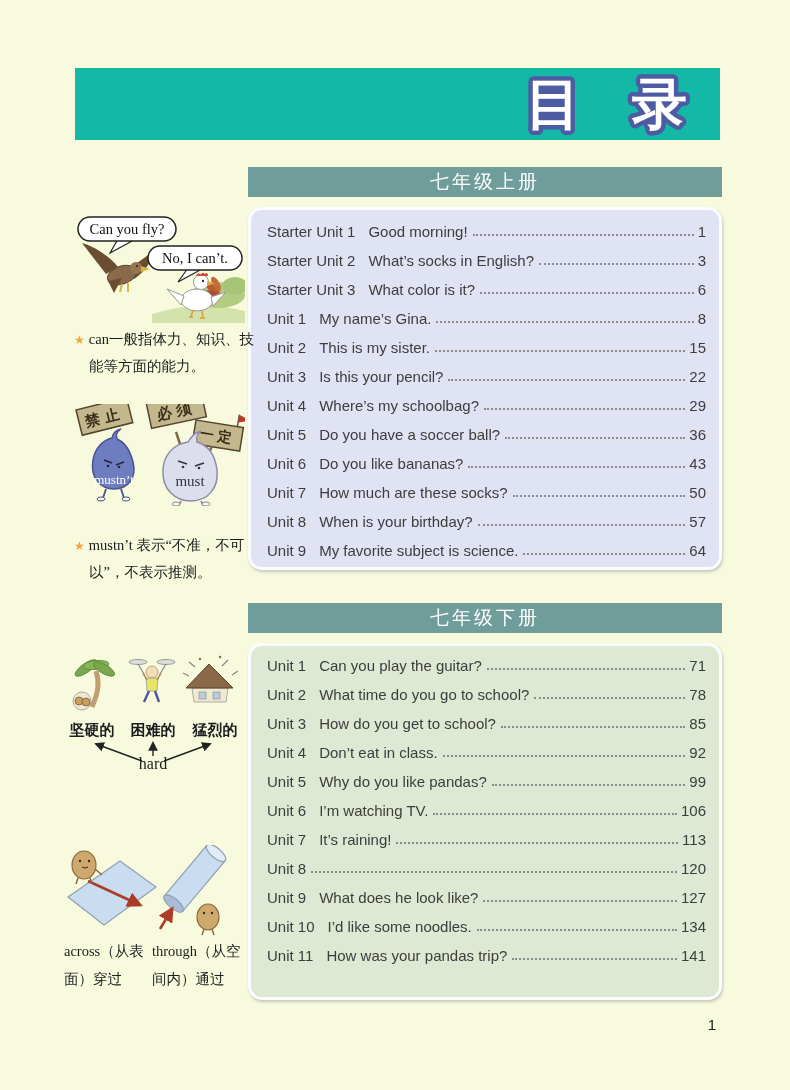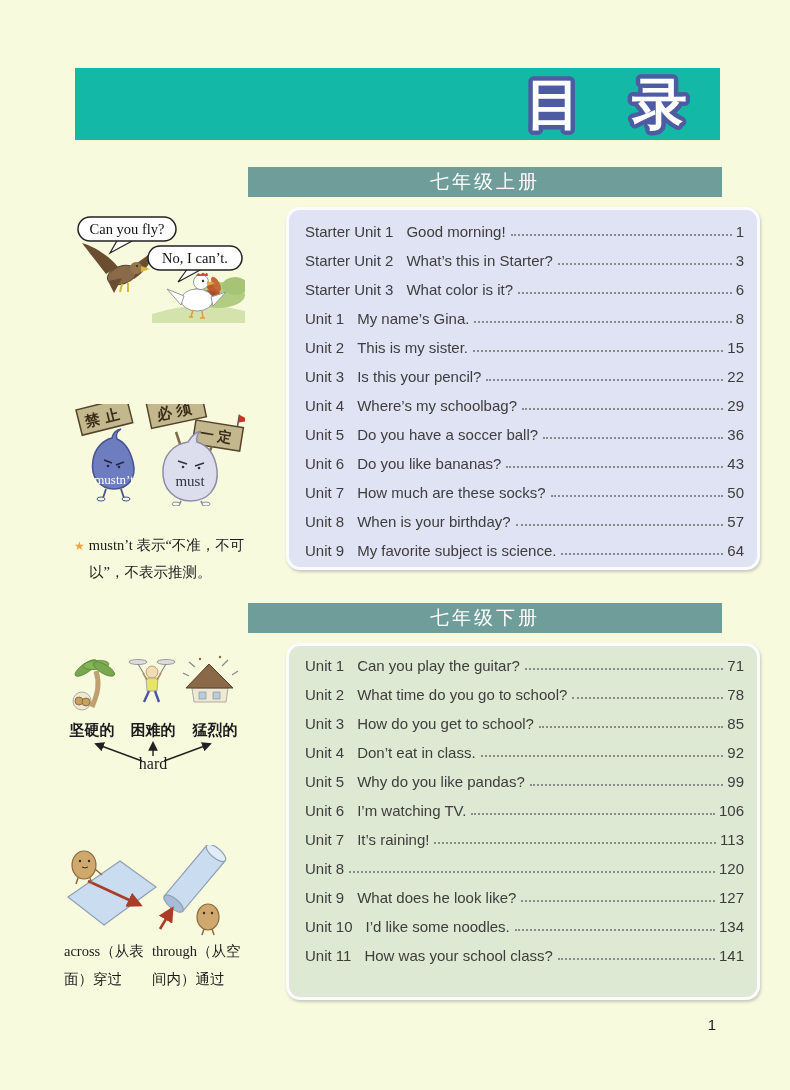--- a/index.html
+++ b/index.html
@@ -29,21 +29,20 @@
     display:flex;align-items:center;justify-content:center;
   }
   #sec1-header{top:167px;}
   #sec2-header{top:603px;}
   
   .toc-box{
     position:absolute;left:248px;width:474px;box-sizing:border-box;
     border-radius:14px;border:3px solid #fbfcff;
     box-shadow:1px 2px 3px rgba(110,110,130,.35);
     padding:5px 13px 0 16px;
-    margin-left:38px;
   }
   #box1{top:207px;height:363px;background:#e0e3f3;padding-top:7px;}
   #box2{top:643px;height:357px;background:#dde9d3;}
   .toc-row{
     display:flex;align-items:center;height:29px;
     font-size:15px;color:#3d3d3d;white-space:pre;
   }
   .toc-row .title{margin-left:13px;}
   .toc-row .leader{
     flex:1;height:2px;margin:0 4px 0 5px;align-self:center;
@@ -91,21 +90,21 @@
 
   <div class="toc-banner">
     <svg width="645" height="72" viewBox="0 0 645 72">
       <text class="toc-title-text" x="630" y="55" font-size="55" letter-spacing="18" text-anchor="end">目 录</text>
     </svg>
   </div>
 
   <div class="section-header" id="sec1-header">七年级上册</div>
   <div class="toc-box" id="box1">
       <div class="toc-row"><span class="unit">Starter Unit 1</span><span class="title">Good morning!</span><span class="leader"></span><span class="pagenum">1</span></div>
-      <div class="toc-row"><span class="unit">Starter Unit 2</span><span class="title">What’s this in Starter?</span><span class="leader"></span><span class="pagenum">3</span></div>
+      <div class="toc-row"><span class="unit">Starter Unit 2</span><span class="title">What’s socks in English?</span><span class="leader"></span><span class="pagenum">3</span></div>
       <div class="toc-row"><span class="unit">Starter Unit 3</span><span class="title">What color is it?</span><span class="leader"></span><span class="pagenum">6</span></div>
       <div class="toc-row"><span class="unit">Unit 1</span><span class="title">My name’s Gina.</span><span class="leader"></span><span class="pagenum">8</span></div>
       <div class="toc-row"><span class="unit">Unit 2</span><span class="title">This is my sister.</span><span class="leader"></span><span class="pagenum">15</span></div>
       <div class="toc-row"><span class="unit">Unit 3</span><span class="title">Is this your pencil?</span><span class="leader"></span><span class="pagenum">22</span></div>
       <div class="toc-row"><span class="unit">Unit 4</span><span class="title">Where’s my schoolbag?</span><span class="leader"></span><span class="pagenum">29</span></div>
       <div class="toc-row"><span class="unit">Unit 5</span><span class="title">Do you have a soccer ball?</span><span class="leader"></span><span class="pagenum">36</span></div>
       <div class="toc-row"><span class="unit">Unit 6</span><span class="title">Do you like bananas?</span><span class="leader"></span><span class="pagenum">43</span></div>
       <div class="toc-row"><span class="unit">Unit 7</span><span class="title">How much are these socks?</span><span class="leader"></span><span class="pagenum">50</span></div>
       <div class="toc-row"><span class="unit">Unit 8</span><span class="title">When is your birthday?</span><span class="leader"></span><span class="pagenum">57</span></div>
       <div class="toc-row"><span class="unit">Unit 9</span><span class="title">My favorite subject is science.</span><span class="leader"></span><span class="pagenum">64</span></div>
@@ -116,21 +115,21 @@
       <div class="toc-row"><span class="unit">Unit 1</span><span class="title">Can you play the guitar?</span><span class="leader"></span><span class="pagenum">71</span></div>
       <div class="toc-row"><span class="unit">Unit 2</span><span class="title">What time do you go to school?</span><span class="leader"></span><span class="pagenum">78</span></div>
       <div class="toc-row"><span class="unit">Unit 3</span><span class="title">How do you get to school?</span><span class="leader"></span><span class="pagenum">85</span></div>
       <div class="toc-row"><span class="unit">Unit 4</span><span class="title">Don’t eat in class.</span><span class="leader"></span><span class="pagenum">92</span></div>
       <div class="toc-row"><span class="unit">Unit 5</span><span class="title">Why do you like pandas?</span><span class="leader"></span><span class="pagenum">99</span></div>
       <div class="toc-row"><span class="unit">Unit 6</span><span class="title">I’m watching TV.</span><span class="leader"></span><span class="pagenum">106</span></div>
       <div class="toc-row"><span class="unit">Unit 7</span><span class="title">It’s raining!</span><span class="leader"></span><span class="pagenum">113</span></div>
       <div class="toc-row"><span class="unit">Unit 8</span><span class="leader"></span><span class="pagenum">120</span></div>
       <div class="toc-row"><span class="unit">Unit 9</span><span class="title">What does he look like?</span><span class="leader"></span><span class="pagenum">127</span></div>
       <div class="toc-row"><span class="unit">Unit 10</span><span class="title">I’d like some noodles.</span><span class="leader"></span><span class="pagenum">134</span></div>
-      <div class="toc-row"><span class="unit">Unit 11</span><span class="title">How was your school class?</span><span class="leader"></span><span class="pagenum">141</span></div>
+      <div class="toc-row"><span class="unit">Unit 11</span><span class="title">How was your pandas trip?</span><span class="leader"></span><span class="pagenum">141</span></div>
     </div>
 
   <div class="illus" id="illus-can">
     <svg width="185" height="114" viewBox="0 0 185 114">
 
       <path d="M92,101 Q138,86 185,98 L185,110 L92,110 Z" fill="#d4e2ac"></path>
       <g>
         <ellipse cx="158" cy="82" rx="27" ry="13" fill="#b2cc82"></ellipse>
         <ellipse cx="175" cy="73" rx="13" ry="9" fill="#a6c476"></ellipse>
       </g>
@@ -168,20 +167,21 @@
         <text class="serif-t" x="67" y="21" font-size="14.5" text-anchor="middle" fill="#111111">Can you fly?</text>
       </g>
       <g>
         <polygon points="128,55 118,69 142,56" fill="#ffffff" stroke="#222222" stroke-width="1.2"></polygon>
         <rect x="88" y="33" width="94" height="24" rx="12" fill="#ffffff" stroke="#222222" stroke-width="1.5"></rect>
         <text class="serif-t" x="135" y="50" font-size="14.5" text-anchor="middle" fill="#111111">No, I can’t.</text>
       </g>
     </svg>
   </div>
 
+  <p class="note" id="note-can"><span class="star">★</span><span>can一般指体力、知识、技能等方面的能力。</span></p>
 
   <div class="illus" id="illus-must">
     <svg width="185" height="102" viewBox="0 0 185 102">
 
       <g transform="translate(16,6) rotate(-14)">
         <rect x="0" y="0" width="52" height="26" fill="#c3b78d" stroke="#55432c" stroke-width="1.5"></rect>
         <text class="sign-t" x="26" y="19" font-size="15" letter-spacing="5" text-anchor="middle">禁止</text>
       </g>
       <line x1="54" y1="32" x2="60" y2="50" stroke="#7a6a48" stroke-width="2.5"></line>
 

